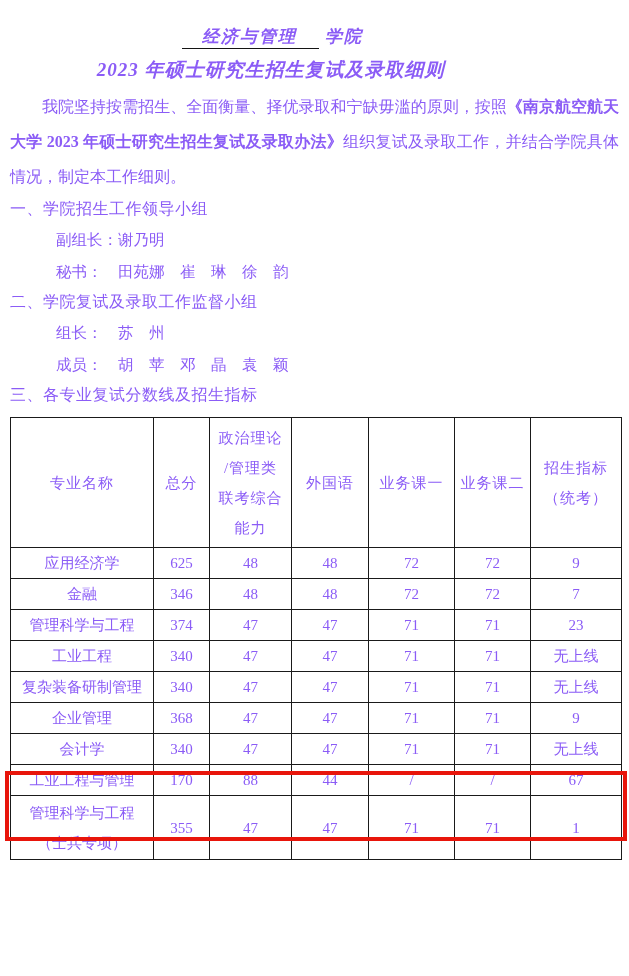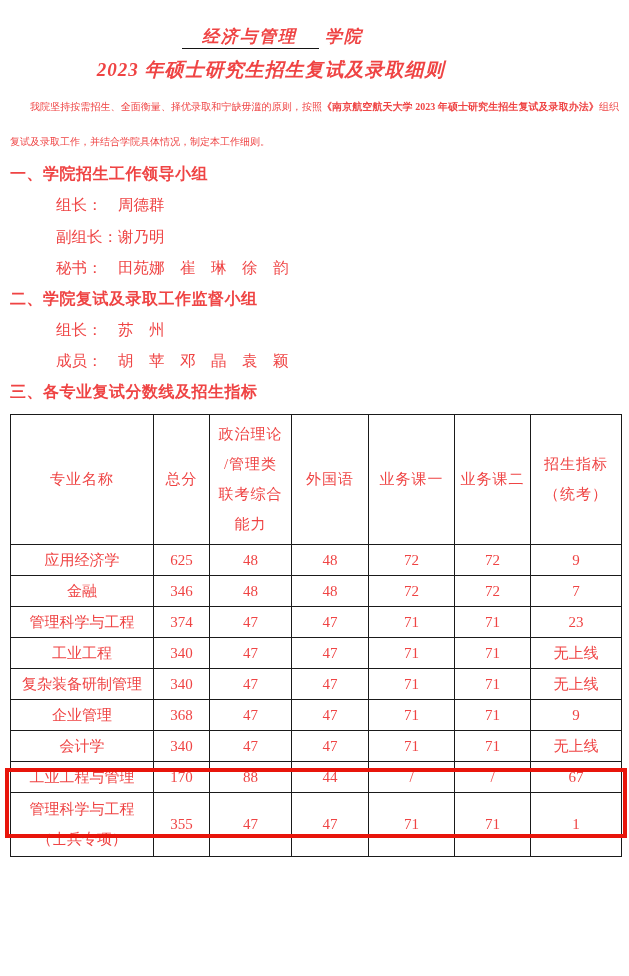--- a/index.html
+++ b/index.html
@@ -1,37 +1,37 @@
 <!DOCTYPE html>
 <html><head>
 <meta charset="utf-8">
 <style>
   * { margin:0; padding:0; box-sizing:border-box; }
   html,body { background:#ffffff; }
   .page {
-    width:629px; height:976px; background:#fff; color:#ef4444;
+    width:629px; height:976px; background:#fff; color:#8b5cf6;
     font-family:"Liberation Serif","DejaVu Serif",serif;
     padding:24px 10px 0 10px; overflow:hidden; position:relative;
   }
   .title1 {
     text-align:center; font-size:17px; font-weight:bold; font-style:italic;
     line-height:26px; position:relative; left:-42px; letter-spacing:2px;
   }
   .title1 .underlined { border-bottom:1.5px solid #141414; padding:0 22px 2px 20px; }
   .title1 .suffix { margin-left:6px; }
   .title2 {
     text-align:center; font-size:19px; font-weight:bold; font-style:italic;
     line-height:30px; margin-top:5px; position:relative; left:-44px; letter-spacing:1px;
   }
   .intro {
-    margin-top:4px; font-size:10px; line-height:35px;
+    margin-top:4px; font-size:16px; line-height:35px;
     text-align:justify; text-indent:2em;
   }
   .intro .bold-seg { font-weight:bold; }
-  .sec-heading { font-size:16px; font-weight:bold; line-height:30px; letter-spacing:0.5px; }
+  .sec-heading { font-size:16px; font-weight:normal; line-height:30px; letter-spacing:0.5px; }
   .entry { font-size:15.5px; line-height:31.5px; padding-left:46px; }
   .table-wrap { position:relative; margin-top:7px; width:611px; }
   table.scores { width:611px; border-collapse:collapse; table-layout:fixed; }
   .scores th, .scores td {
     border:1px solid #1a1a1a; text-align:center; vertical-align:middle;
     font-size:15px; font-weight:normal; white-space:pre-line;
     padding:0 2px; line-height:30px;
   }
   .scores thead th { height:130px; letter-spacing:1px; }
   .scores tbody td { height:31px; }
@@ -48,21 +48,20 @@
 
   <div class="title1">
     <span class="underlined">经济与管理</span><span class="suffix">学院</span>
   </div>
 
   <div class="title2">2023 年硕士研究生招生复试及录取细则</div>
 
   <p class="intro"><span>我院坚持按需招生、全面衡量、择优录取和宁缺毋滥的原则，按照</span><span class="bold-seg">《南京航空航天大学 2023 年硕士研究生招生复试及录取办法》</span><span>组织复试及录取工作，并结合学院具体情况，制定本工作细则。</span></p>
 
   <div class="sec-heading">一、学院招生工作领导小组</div>
-  <div class="entry">组长：　周德群</div>
   <div class="entry">副组长：谢乃明</div>
   <div class="entry">秘书：　田苑娜　崔　琳　徐　韵</div>
 
   <div class="sec-heading">二、学院复试及录取工作监督小组</div>
   <div class="entry">组长：　苏　州</div>
   <div class="entry">成员：　胡　苹　邓　晶　袁　颖</div>
 
   <div class="sec-heading">三、各专业复试分数线及招生指标</div>
 
   <div class="table-wrap">

